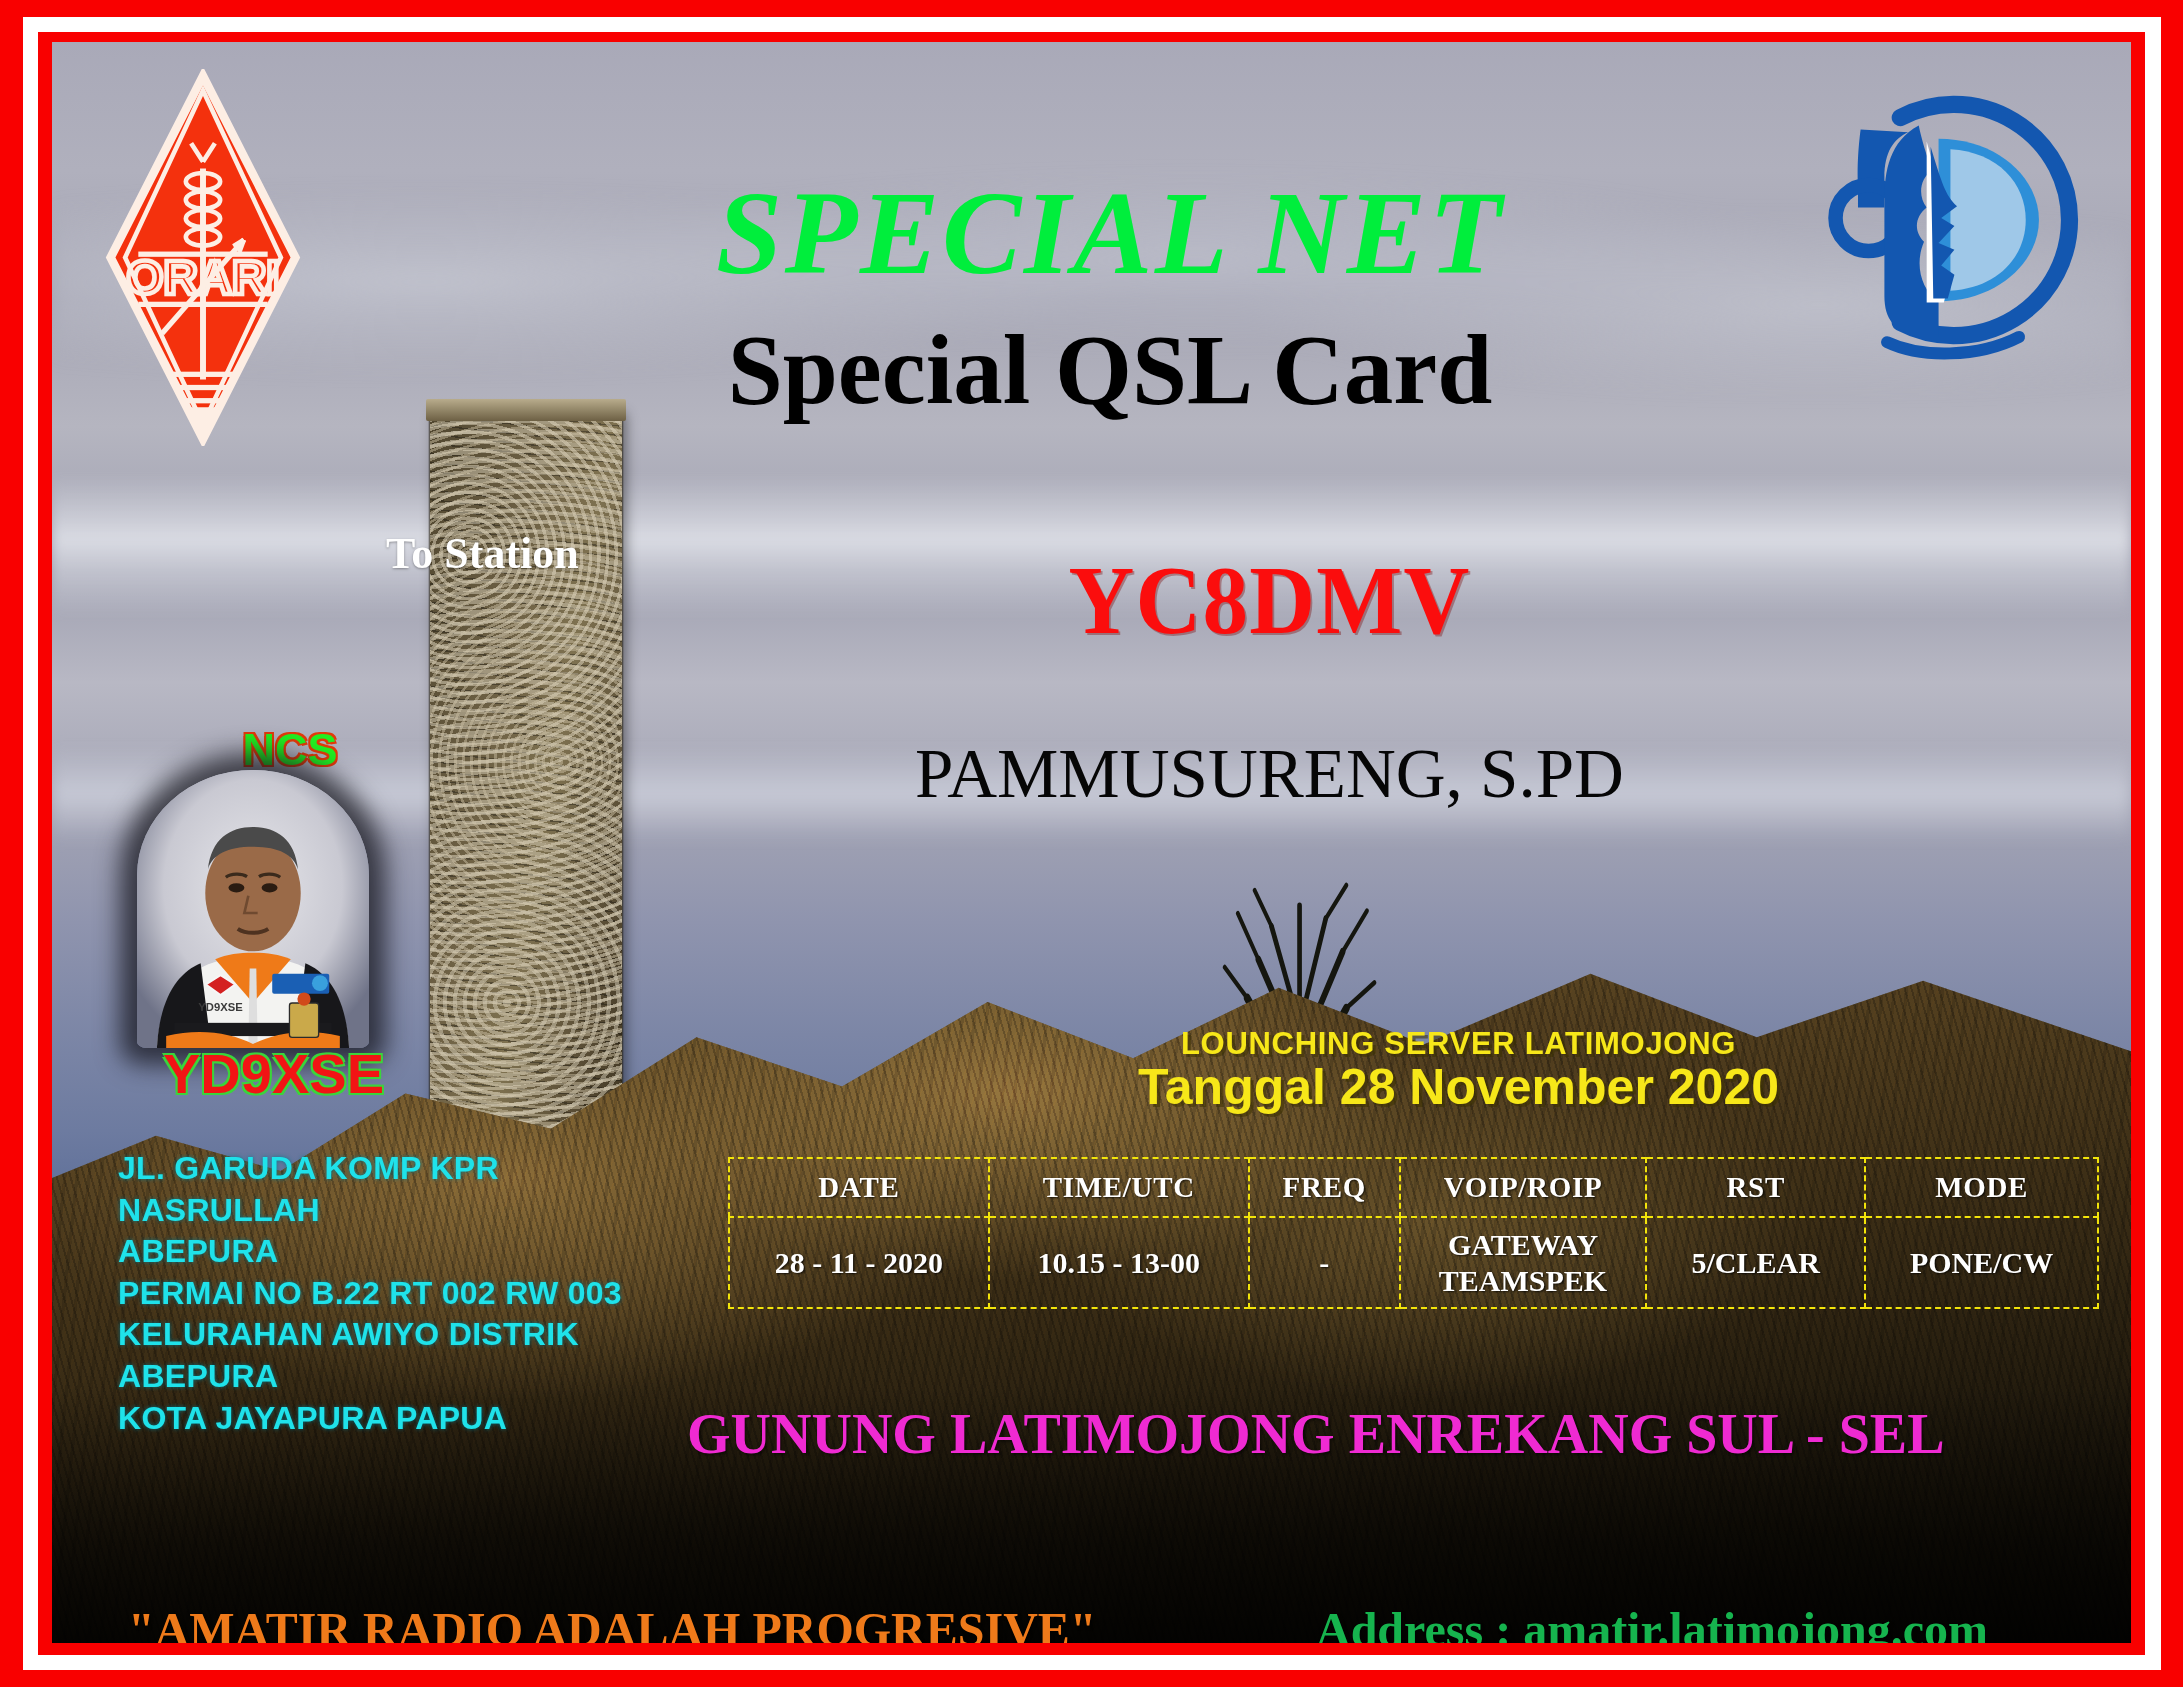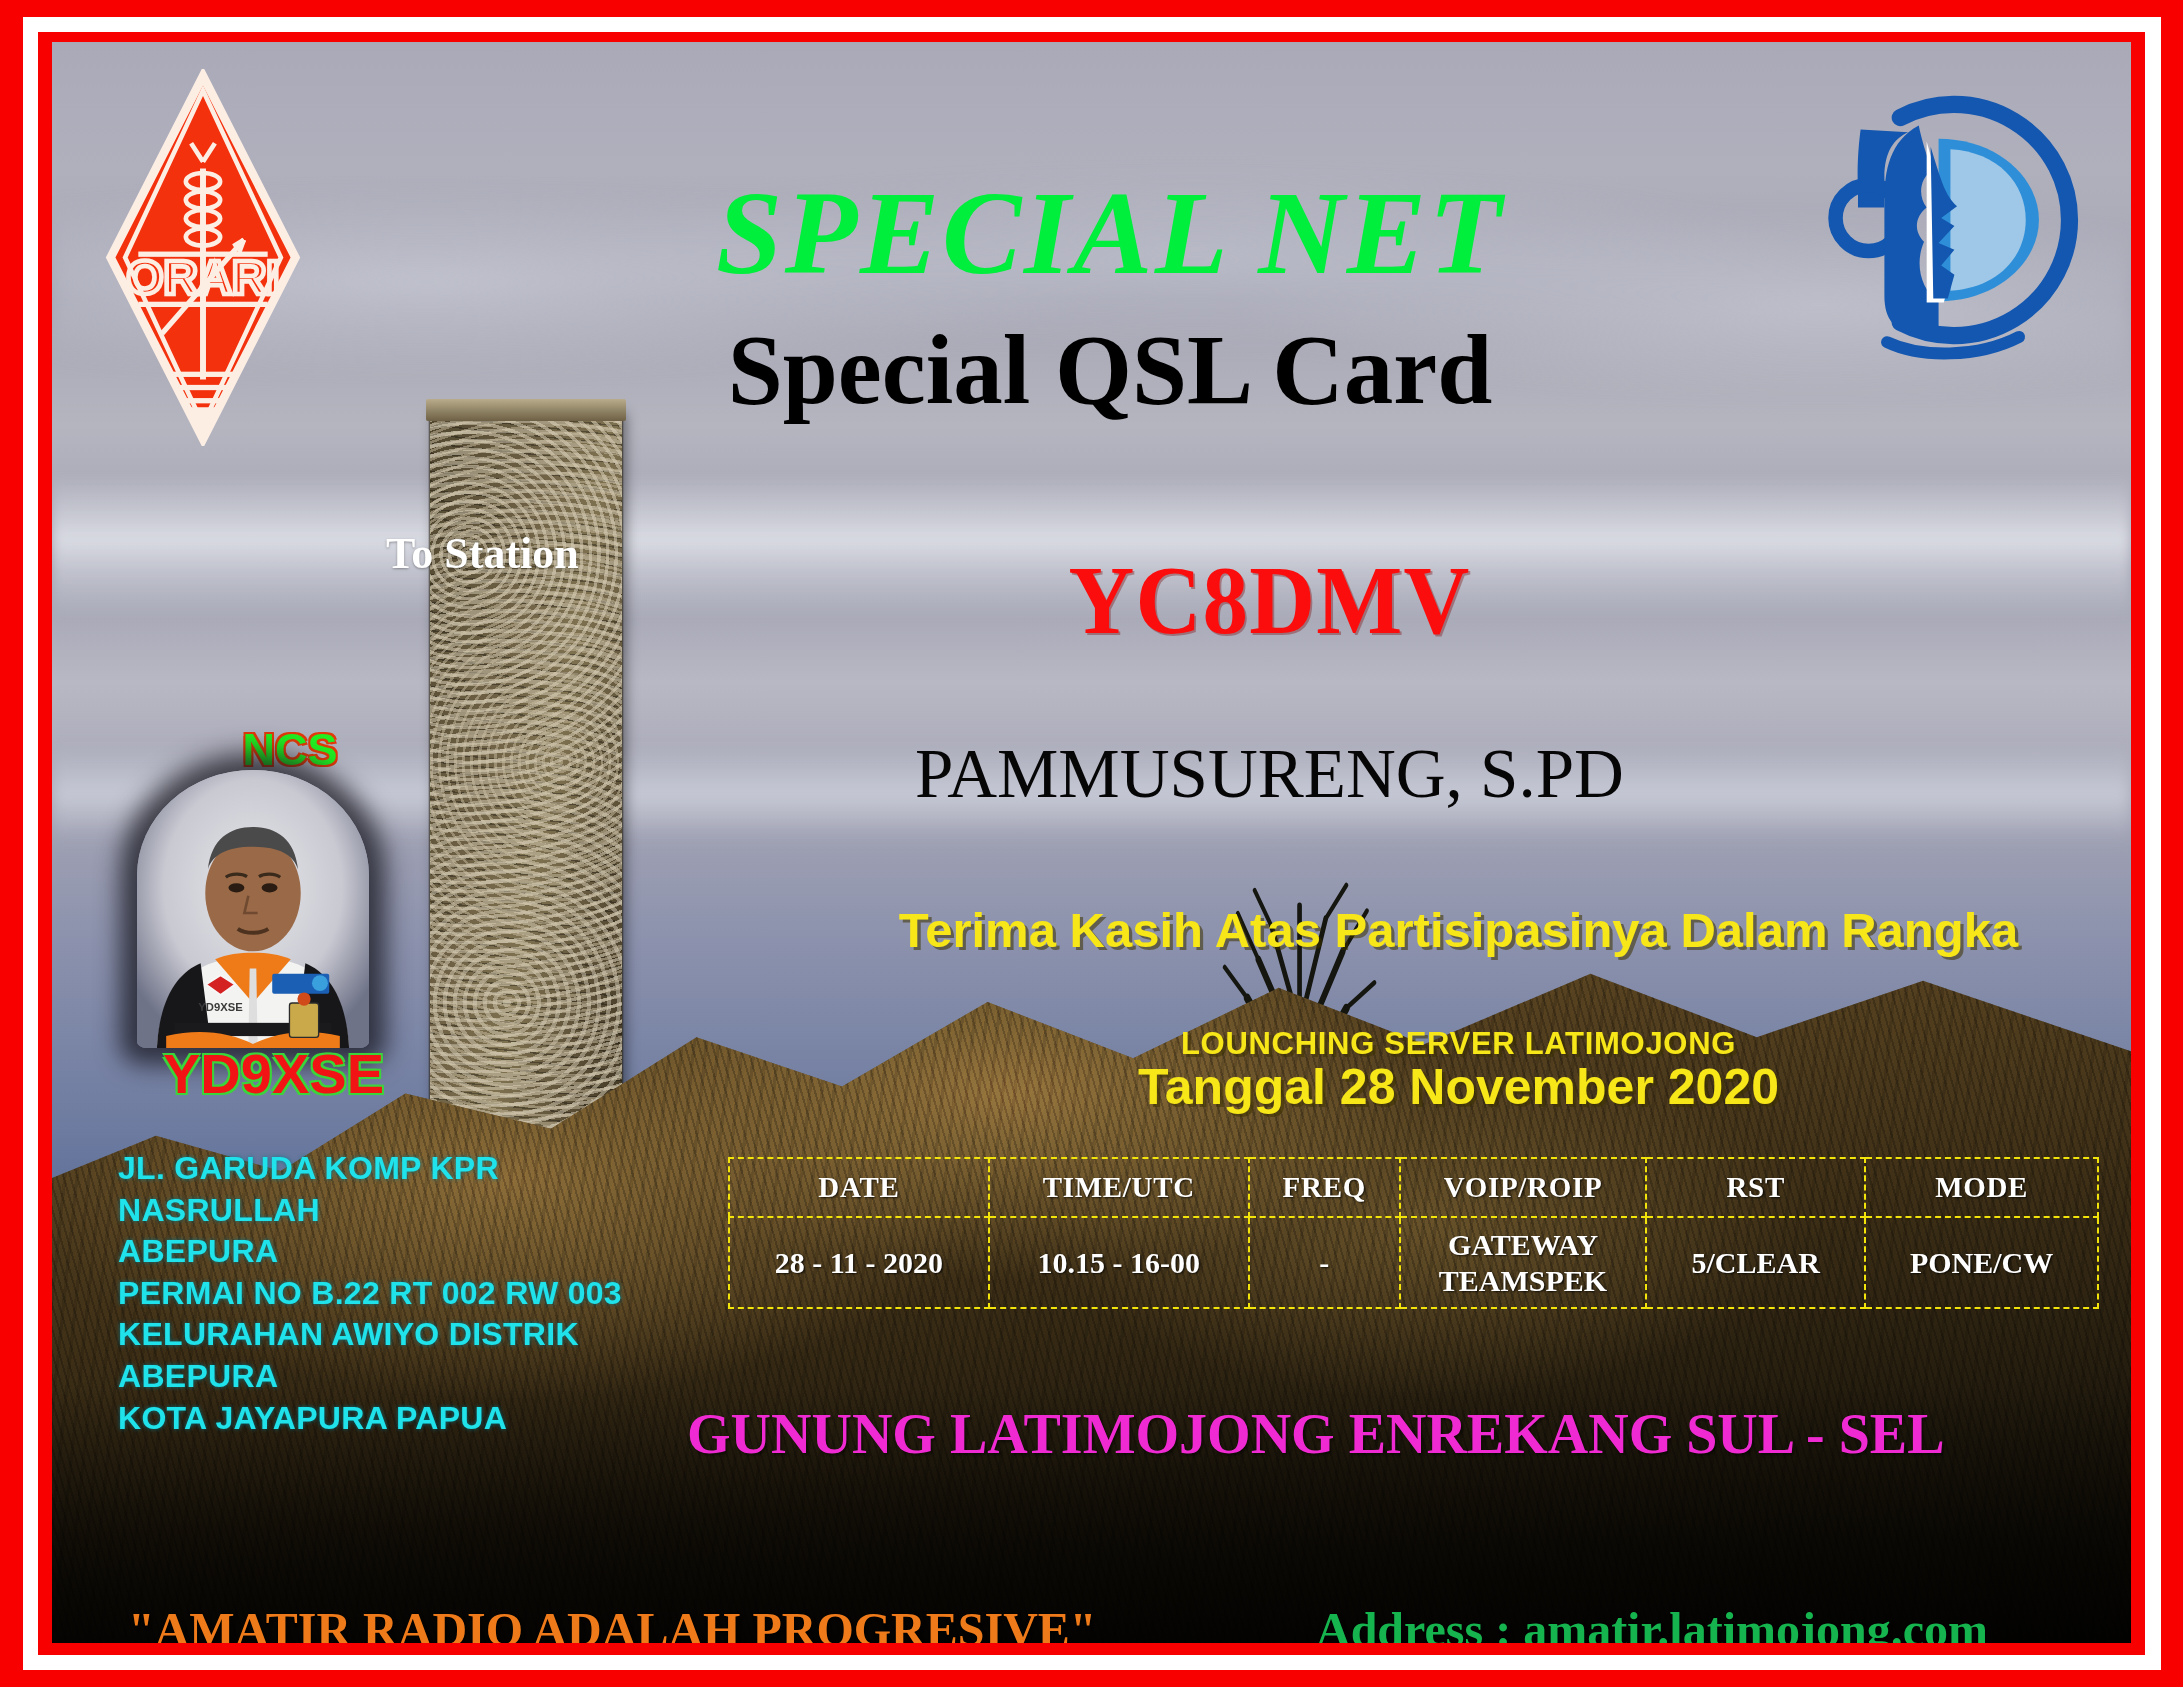--- a/index.html
+++ b/index.html
@@ -259,21 +259,20 @@
           </g>
         </svg>
       </div>
 
       <div class="t-specialnet">SPECIAL NET</div>
       <div class="t-qslcard">Special QSL Card</div>
       <div class="t-tostation">To Station</div>
       <div class="t-callsign">YC8DMV</div>
       <div class="t-opname">PAMMUSURENG, S.PD</div>
 
-      <div class="ylw ylw1">Terima Kasih Atas Partisipasinya Dalam Rangka</div>
       <div class="ylw ylw2">LOUNCHING SERVER LATIMOJONG</div>
       <div class="ylw ylw3">Tanggal  28  November  2020</div>
 
       <div class="t-ncs">NCS</div>
 
       <div class="opphoto">
         <svg viewBox="0 0 350 420" preserveAspectRatio="none">
           <defs>
             <radialGradient id="halo" cx="50%" cy="42%" r="62%">
               <stop offset="0%" stop-color="#e6e6ea"></stop>
@@ -329,21 +328,21 @@
             <th class="c-time">TIME/UTC</th>
             <th class="c-freq">FREQ</th>
             <th class="c-voip">VOIP/ROIP</th>
             <th class="c-rst">RST</th>
             <th class="c-mode">MODE</th>
           </tr>
         </thead>
         <tbody>
           <tr>
             <td>28 - 11 - 2020</td>
-            <td>10.15 - 16-00</td>
+            <td>10.15 - 13-00</td>
             <td>-</td>
             <td>
               <div>GATEWAY</div>
               <div>TEAMSPEK</div>
             </td>
             <td>5/CLEAR</td>
             <td>PONE/CW</td>
           </tr>
         </tbody>
       </table>

